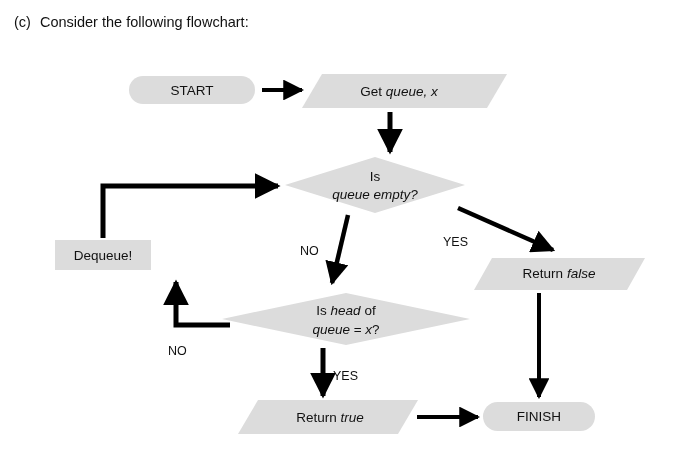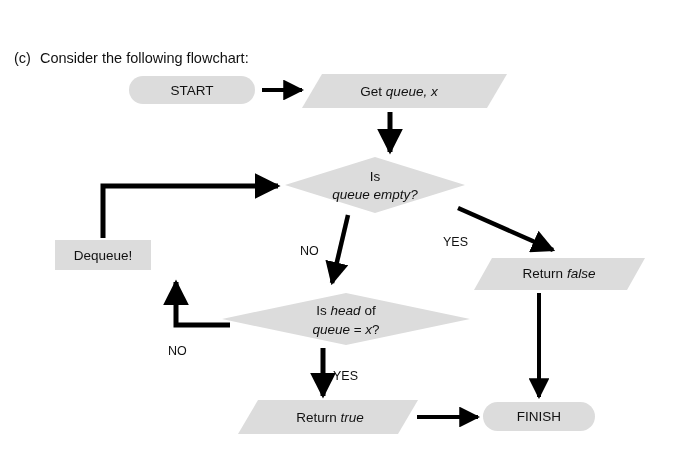--- a/index.html
+++ b/index.html
@@ -22,21 +22,20 @@
     font-size: 14.5px;
     color: #111111;
     white-space: nowrap;
   }
   .q-label {
     display: inline-block;
     margin-right: 9px;
   }
   .q-text {
     display: inline-block;
-    margin-top: 36px;
   }
 
   .flow-canvas {
     position: absolute;
     left: 0;
     top: 0;
     width: 696px;
     height: 458px;
   }
 

